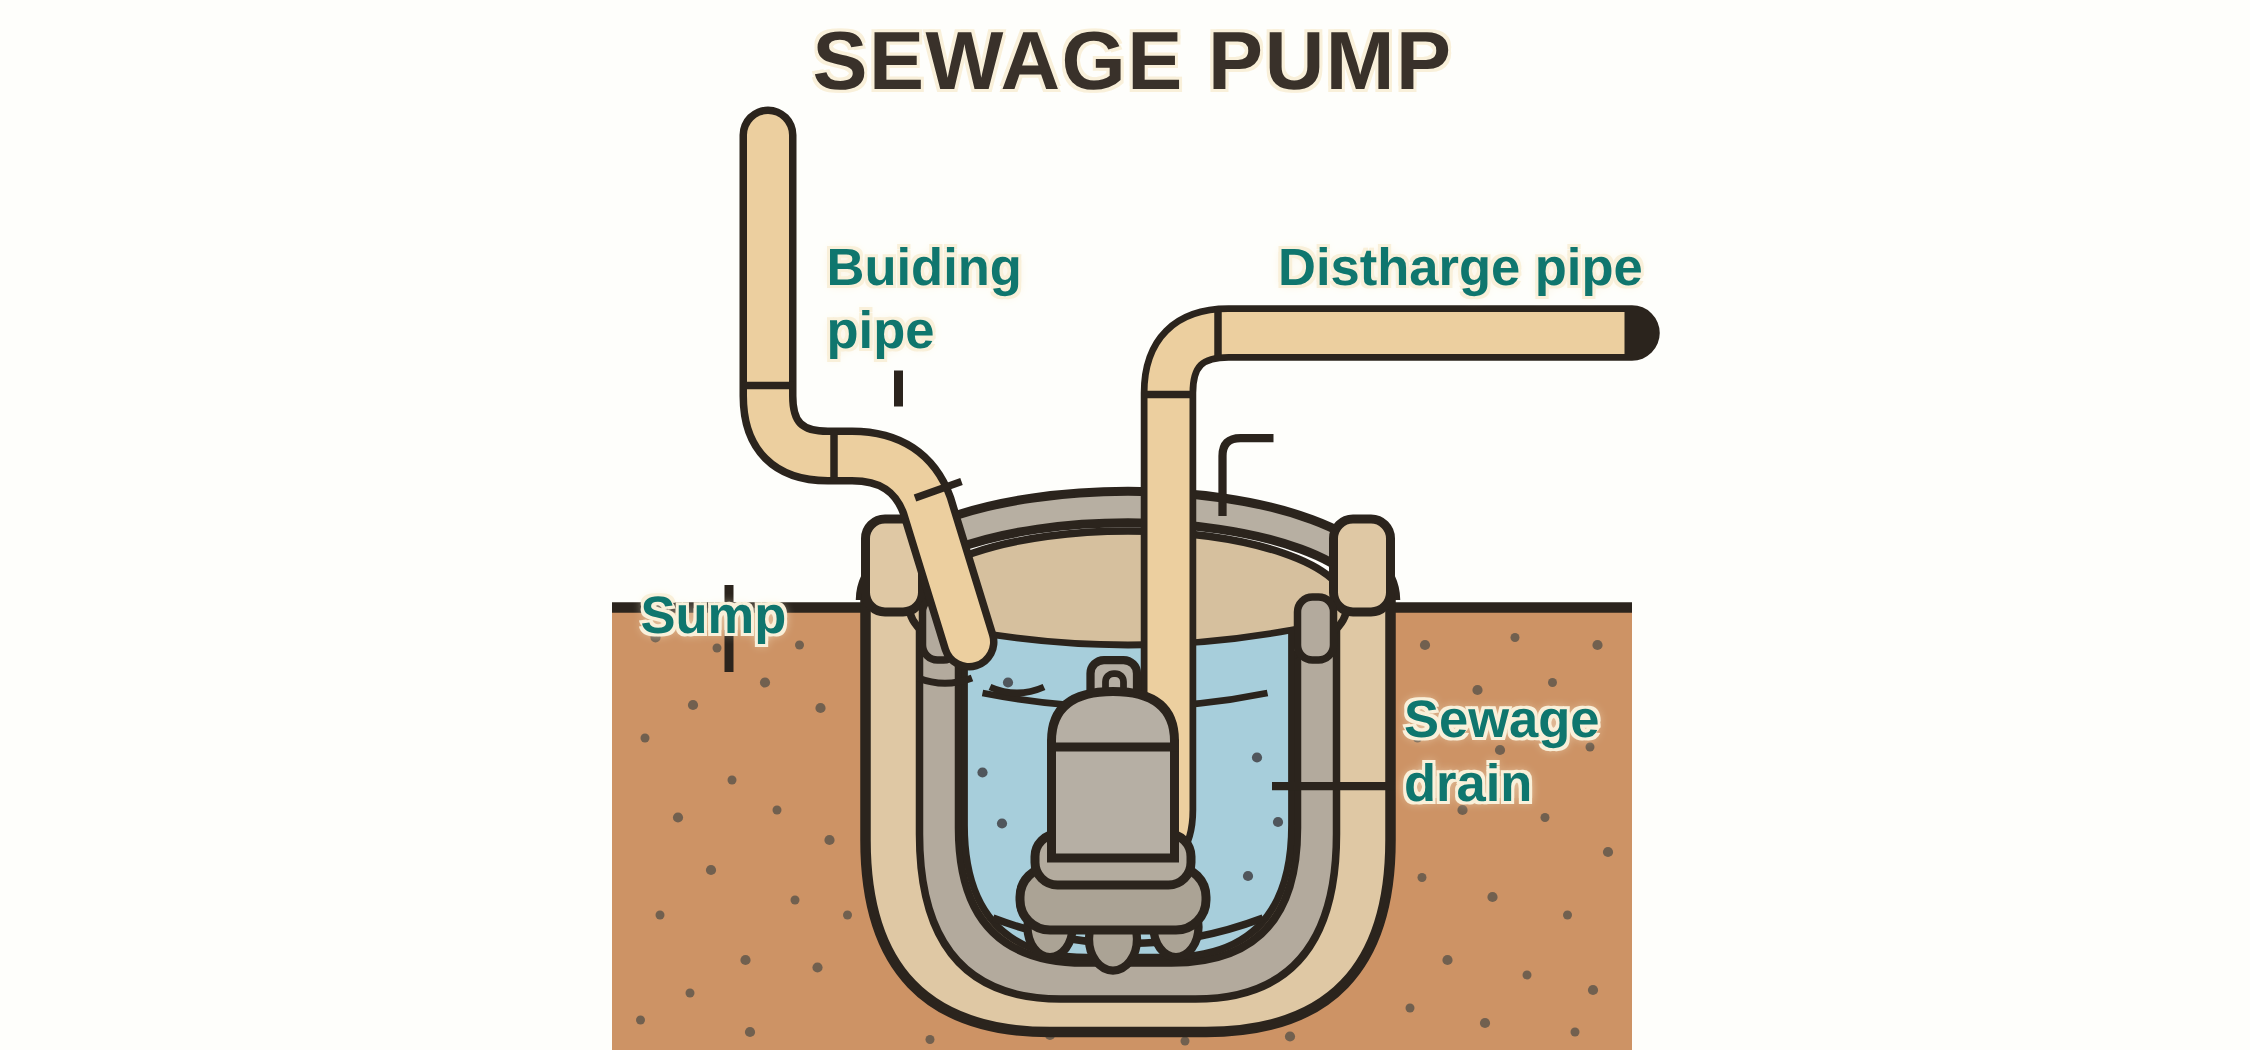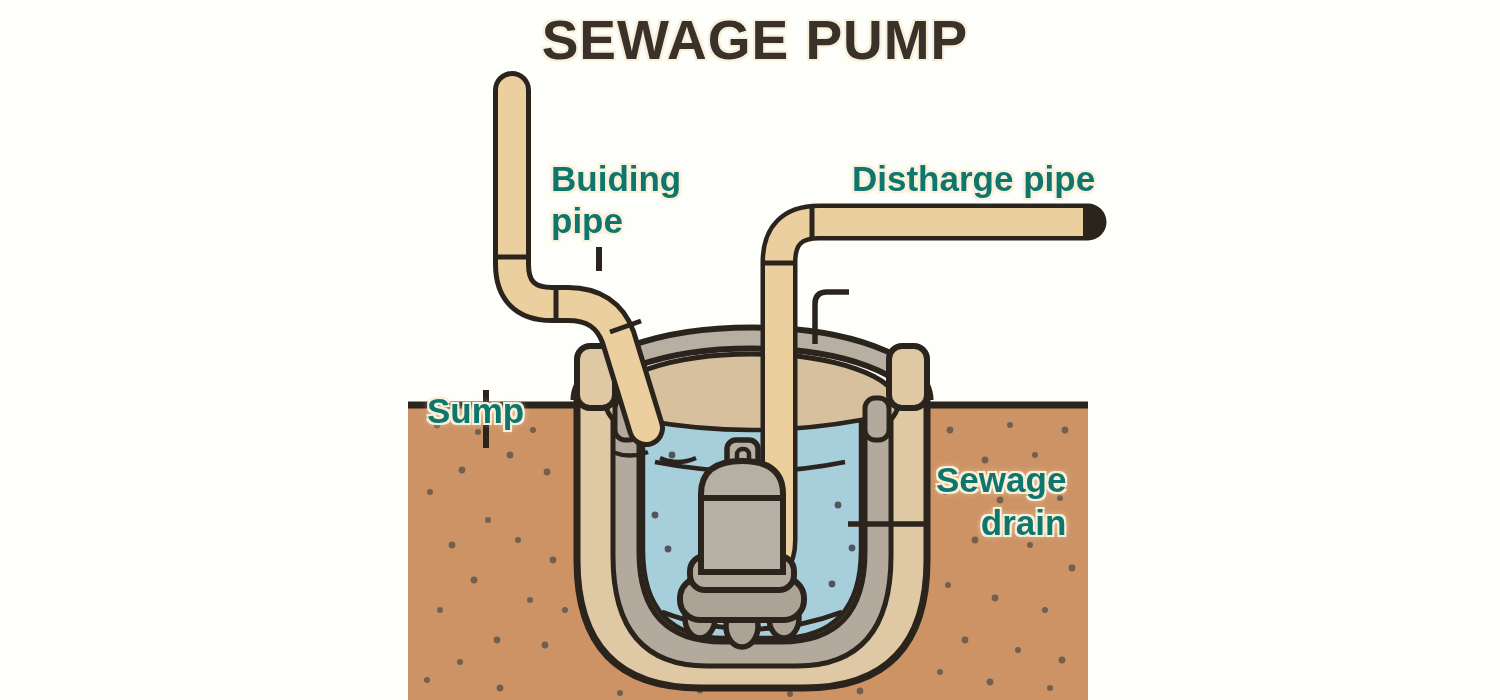--- a/index.html
+++ b/index.html
@@ -8,21 +8,21 @@
   #diagram-svg{position:absolute;left:0;top:0;}
   .lbl{position:absolute;font-weight:bold;color:#0f766e;white-space:nowrap;line-height:42px;font-size:35px;
        text-shadow:2px 2px 0 #f9f0da,-2px -2px 0 #f9f0da,2px -2px 0 #f9f0da,-2px 2px 0 #f9f0da,0 0 7px #f9f0da;}
   #title{position:absolute;left:470px;top:12px;width:570px;text-align:center;font-weight:bold;
          color:#39312a;font-size:55px;line-height:57px;letter-spacing:1px;
          text-shadow:2px 2px 0 #f9f0da,-2px -2px 0 #f9f0da,2px -2px 0 #f9f0da,-2px 2px 0 #f9f0da;}
   #lbl-building-drain{left:551px;top:158px;}
   #lbl-discharge-pipe{left:852px;top:158px;}
   #lbl-sewer-pipe{left:864px;top:266px;}
   #lbl-sump{left:427px;top:344px;margin-top:46px;}
-  #lbl-sewage-pump{left:936px;top:458px;line-height:43px;text-align:right;}
+  #lbl-sewage-pump{left:936px;top:458px;line-height:43px;}
 </style>
 </head>
 <body>
 
 <div id="stage">
 
   <svg id="diagram-svg" width="1500" height="700" viewBox="0 0 1500 700">
 
     <g>
       <rect x="408" y="404" width="680" height="296" fill="#cd9365"></rect>

